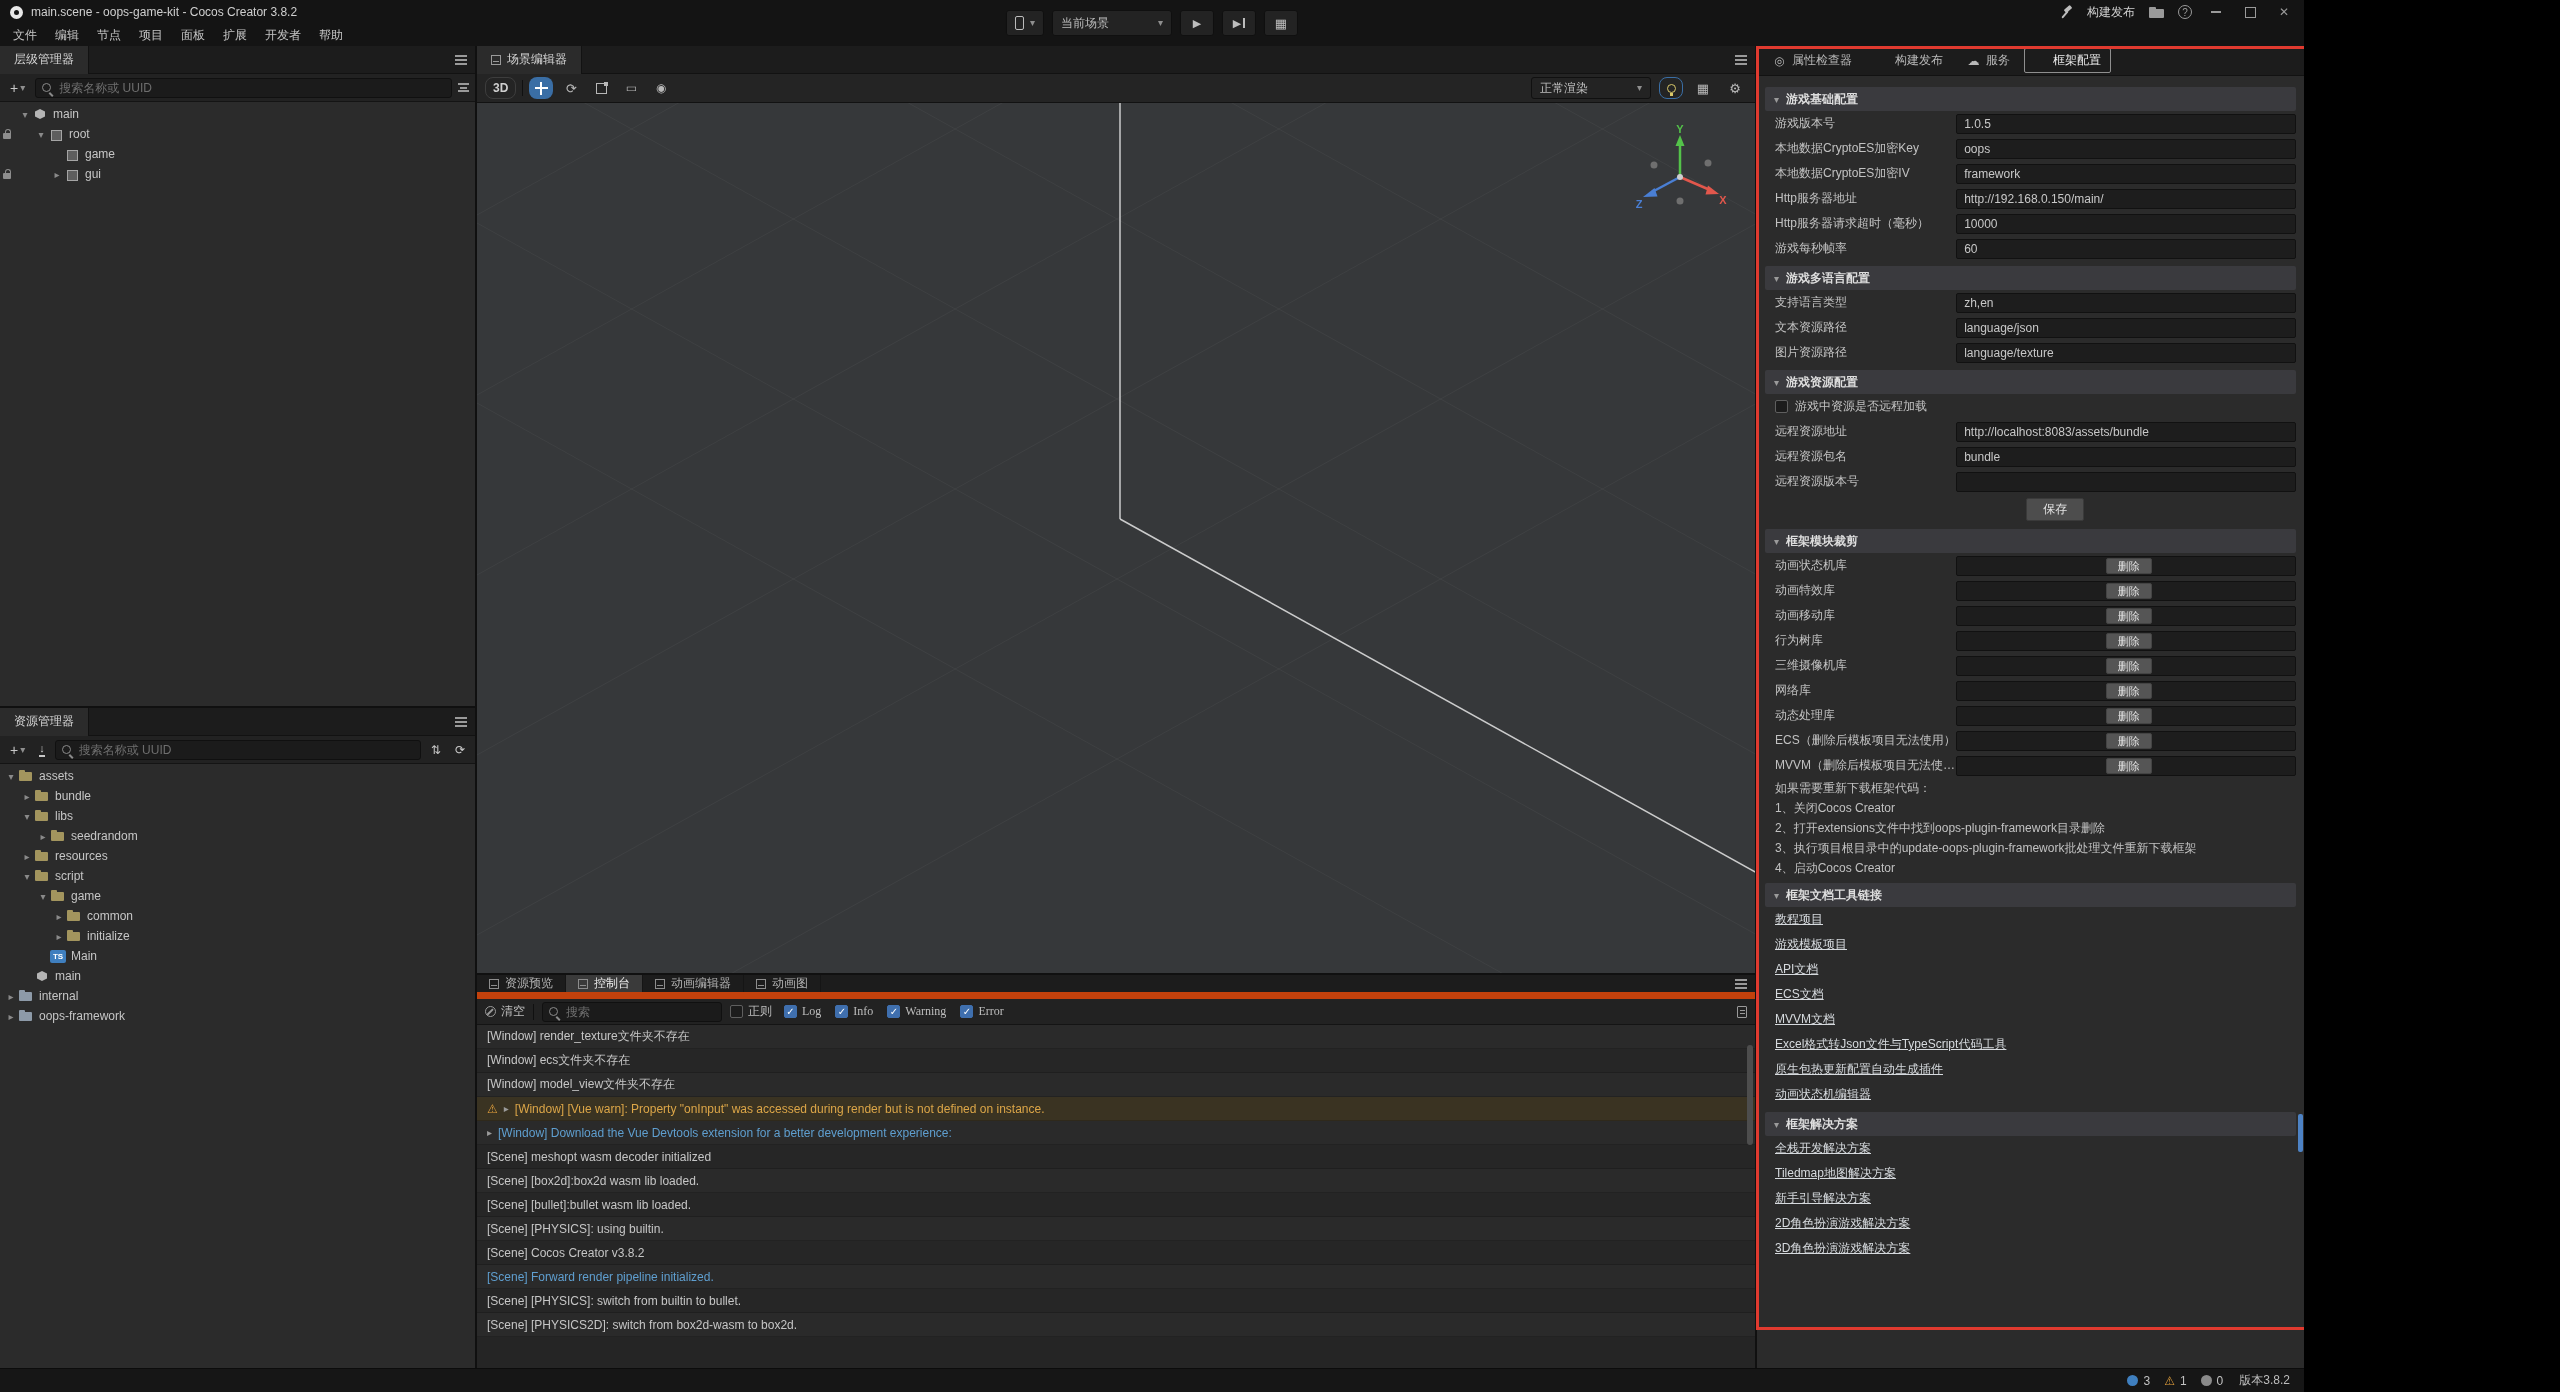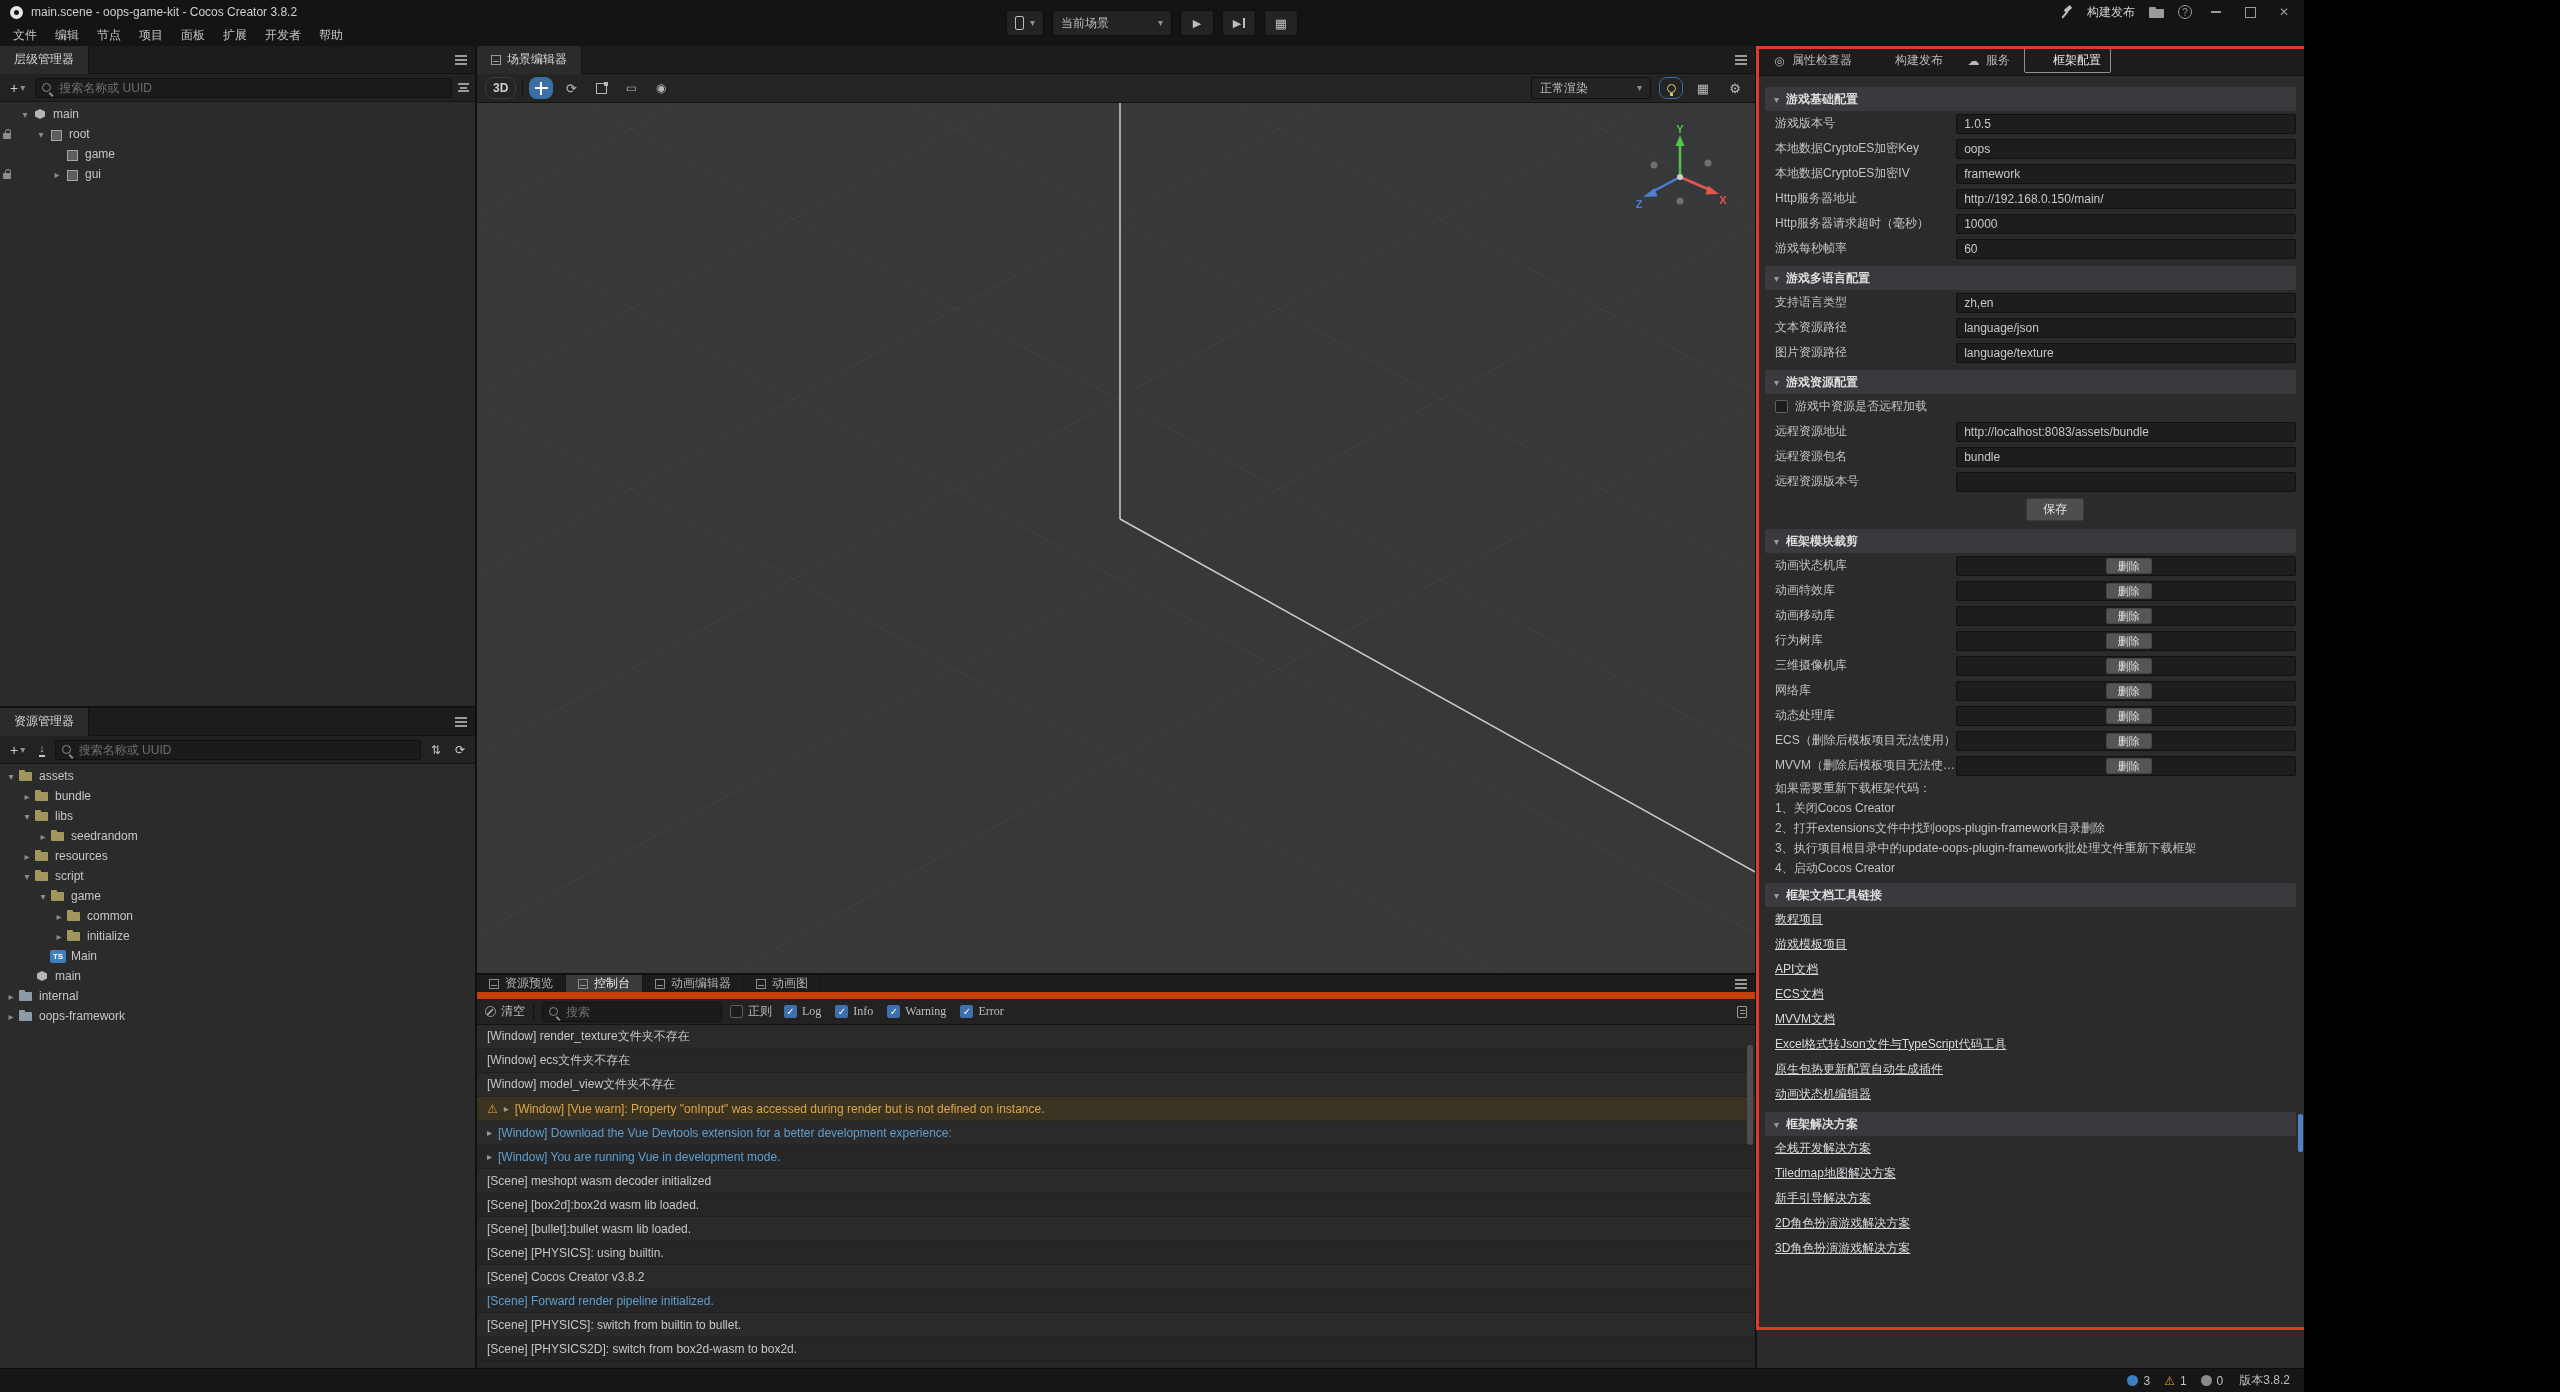--- a/index.html
+++ b/index.html
@@ -586,25 +586,20 @@
             <div class="log-row warning">
               <span class="log-ico"></span>
               <span class="log-caret expandable"></span>
               <span class="log-text">[Window] [Vue warn]: Property "onInput" was accessed during render but is not defined on instance.</span>
             </div>
             <div class="log-row info">
 
               <span class="log-caret expandable"></span>
               <span class="log-text">[Window] Download the Vue Devtools extension for a better development experience:</span>
             </div>
-            <div class="log-row info">
-
-              <span class="log-caret expandable"></span>
-              <span class="log-text">[Window] You are running Vue in development mode.</span>
-            </div>
             <div class="log-row log">
 
               <span class="log-text">[Scene] meshopt wasm decoder initialized</span>
             </div>
             <div class="log-row log">
 
               <span class="log-text">[Scene] [box2d]:box2d wasm lib loaded.</span>
             </div>
             <div class="log-row log">
 

